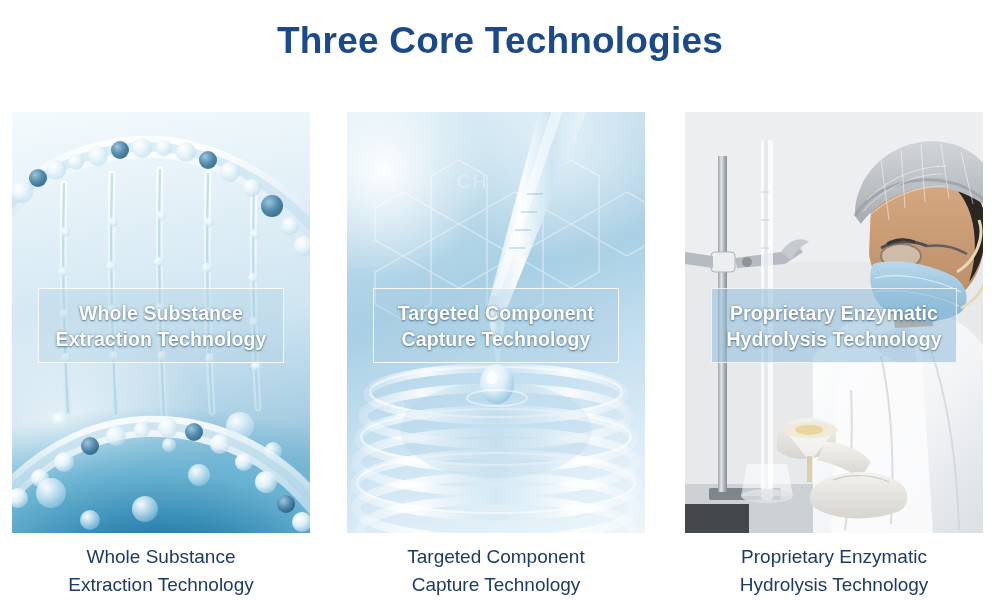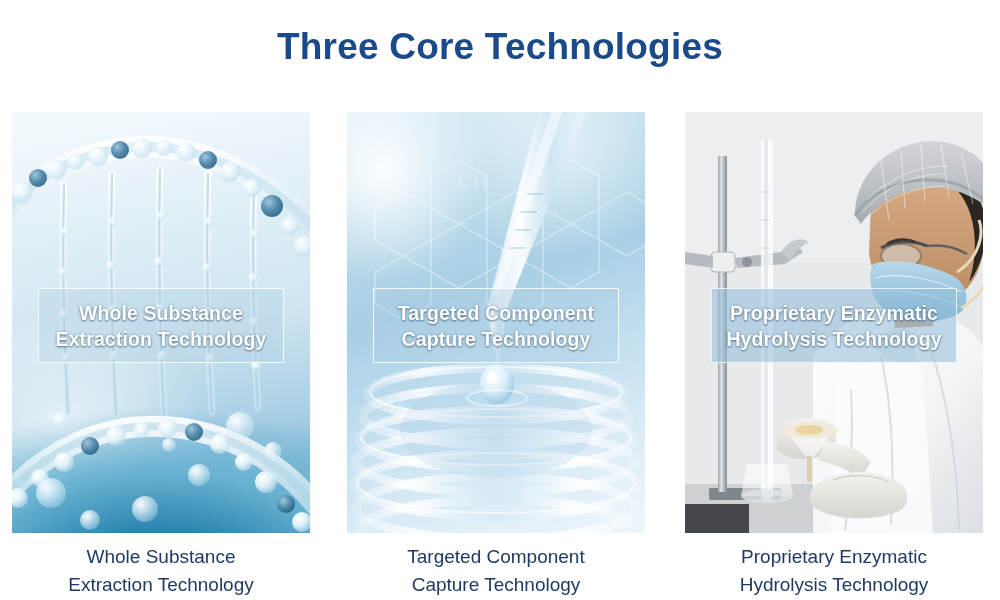--- a/index.html
+++ b/index.html
@@ -20,21 +20,21 @@
     position: relative;
     width: 1000px;
     height: 600px;
     background: #ffffff;
   }
 
   
   .page-title {
     position: absolute;
     left: 0;
-    top: 24px;
+    top: 18px;
     width: 1000px;
     text-align: center;
     font-size: 37px;
     font-weight: bold;
     letter-spacing: 0.2px;
     color: #1b4a8a;
     line-height: 46px;
     white-space: nowrap;
   }
 

